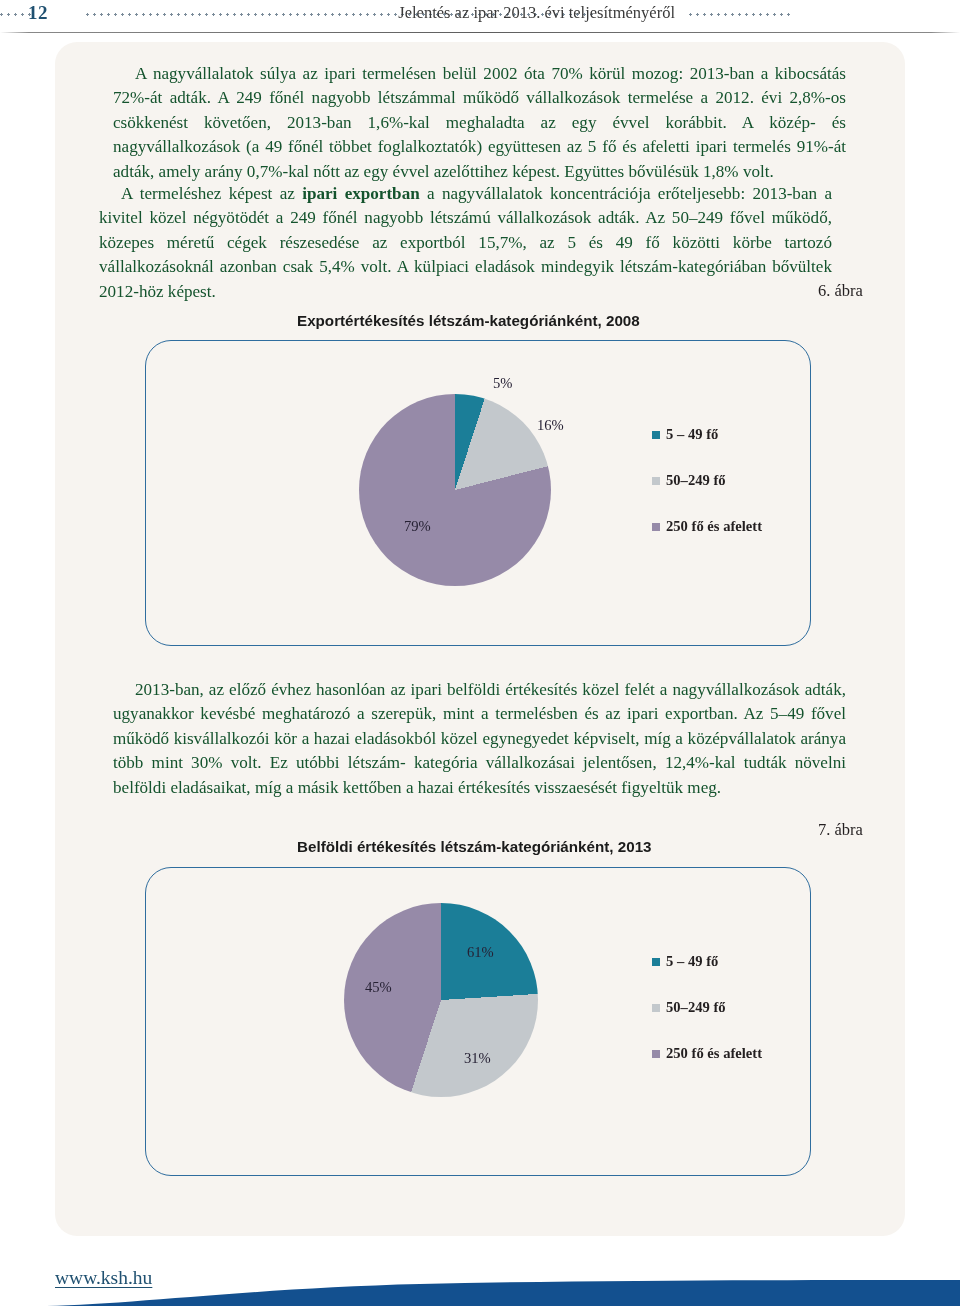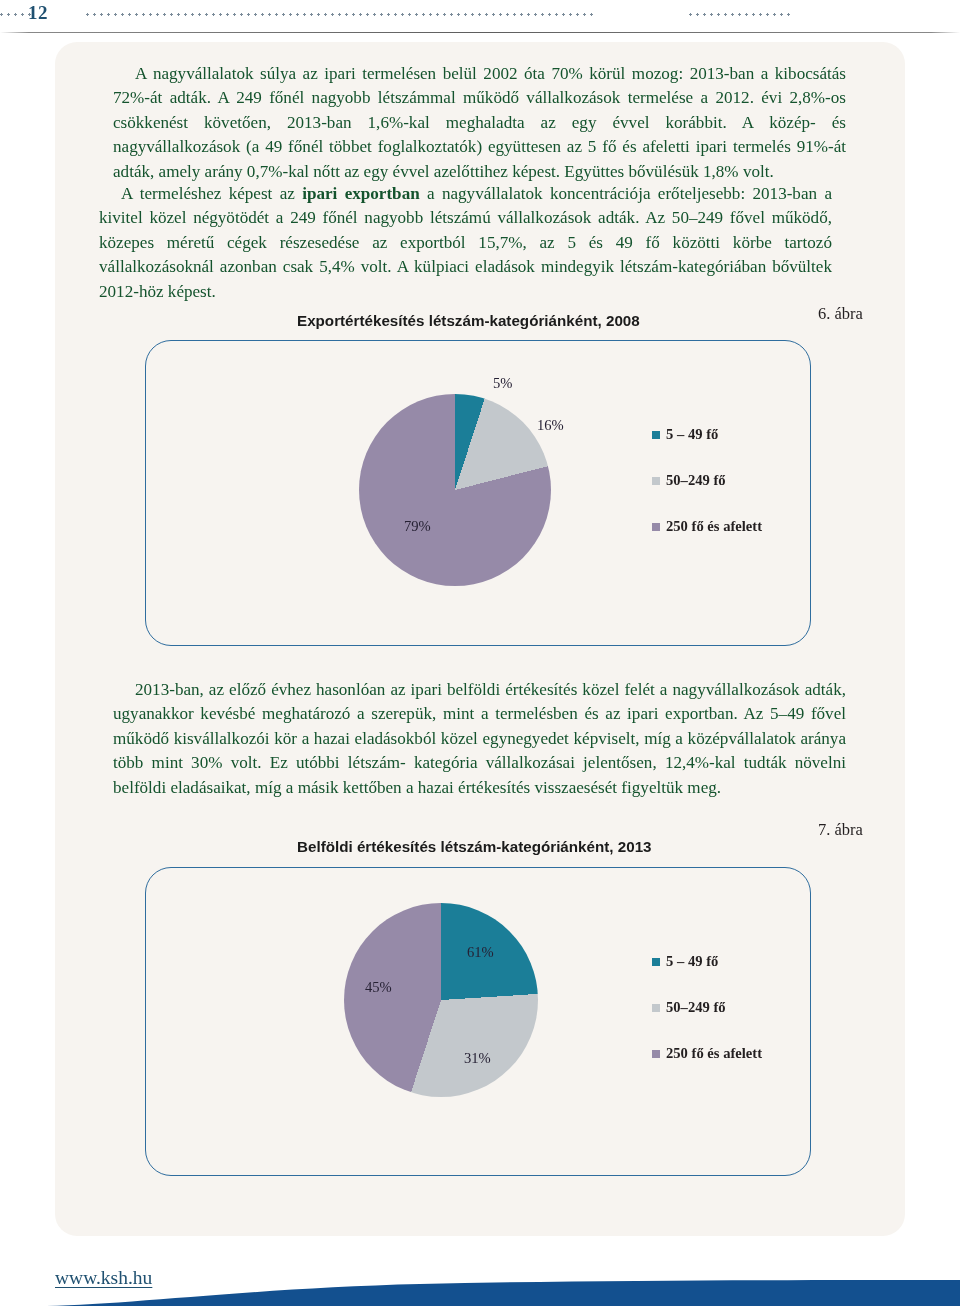--- a/index.html
+++ b/index.html
@@ -64,21 +64,21 @@
   #para-2 { left:99px; top:182px; width:733px; }
   #para-3 { left:113px; top:678px; width:733px; }
   .prose b { font-weight:700; }
 
   
   .fig-label {
     position:absolute;
     font-family:"Liberation Serif", serif;
     font-size:16.5px; color:#231f20;
   }
-  #fig6-label { left:818px; top:304px; }
+  #fig6-label { left:818px; top:281px; }
   #fig7-label { left:818px; top:820px; }
 
   .fig-title {
     position:absolute;
     font-family:"Liberation Sans", sans-serif;
     font-weight:700; font-size:15.2px; color:#1b1b1b;
     white-space:nowrap;
   }
   #fig6-title { left:297px; top:312px; }
   #fig7-title { left:297px; top:838px; }
@@ -149,20 +149,21 @@
     overflow:hidden; pointer-events:none;
   }
 </style>
 </head>
 <body>
 
 <div id="page-header">
   <span class="dots" id="dots-left"></span>
   <span class="hdr-pagenum">12</span>
   <span class="dots" id="dots-mid"></span>
+  <span class="hdr-title">Jelentés az ipar 2013. évi teljesítményéről</span>
   <span class="dots" id="dots-right"></span>
   <span class="hdr-rule"></span>
 </div>
 
 <div id="content-panel"></div>
 
 <div class="prose" id="para-1">A nagyvállalatok súlya az ipari termelésen belül 2002 óta 70% körül mozog: 2013-ban a kibocsátás 72%-át adták. A 249 főnél nagyobb létszámmal működő vállalkozások termelése a 2012. évi 2,8%-os csökkenést követően, 2013-ban 1,6%-kal meghaladta az egy évvel korábbit. A közép- és nagyvállalkozások (a 49 főnél többet foglalkoztatók) együttesen az 5 fő és afeletti ipari termelés 91%-át adták, amely arány 0,7%-kal nőtt az egy évvel azelőttihez képest. Együttes bővülésük 1,8% volt.</div>
 <div class="prose" id="para-2">A termeléshez képest az <b>ipari exportban</b> a nagyvállalatok koncentrációja erőteljesebb: 2013-ban a kivitel közel négyötödét a 249 főnél nagyobb létszámú vállalkozások adták. Az 50–249 fővel működő, közepes méretű cégek részesedése az exportból 15,7%, az 5 és 49 fő közötti körbe tartozó vállalkozásoknál azonban csak 5,4% volt. A külpiaci eladások mindegyik létszám-kategóriában bővültek 2012-höz képest.</div>
 <div class="prose" id="para-3">2013-ban, az előző évhez hasonlóan az ipari belföldi értékesítés közel felét a nagyvállalkozások adták, ugyanakkor kevésbé meghatározó a szerepük, mint a termelésben és az ipari exportban. Az 5–49 fővel működő kisvállalkozói kör a hazai eladásokból közel egynegyedet képviselt, míg a középvállalatok aránya több mint 30% volt. Ez utóbbi létszám- kategória vállalkozásai jelentősen, 12,4%-kal tudták növelni belföldi eladásaikat, míg a másik kettőben a hazai értékesítés visszaesését figyeltük meg.</div>
 

